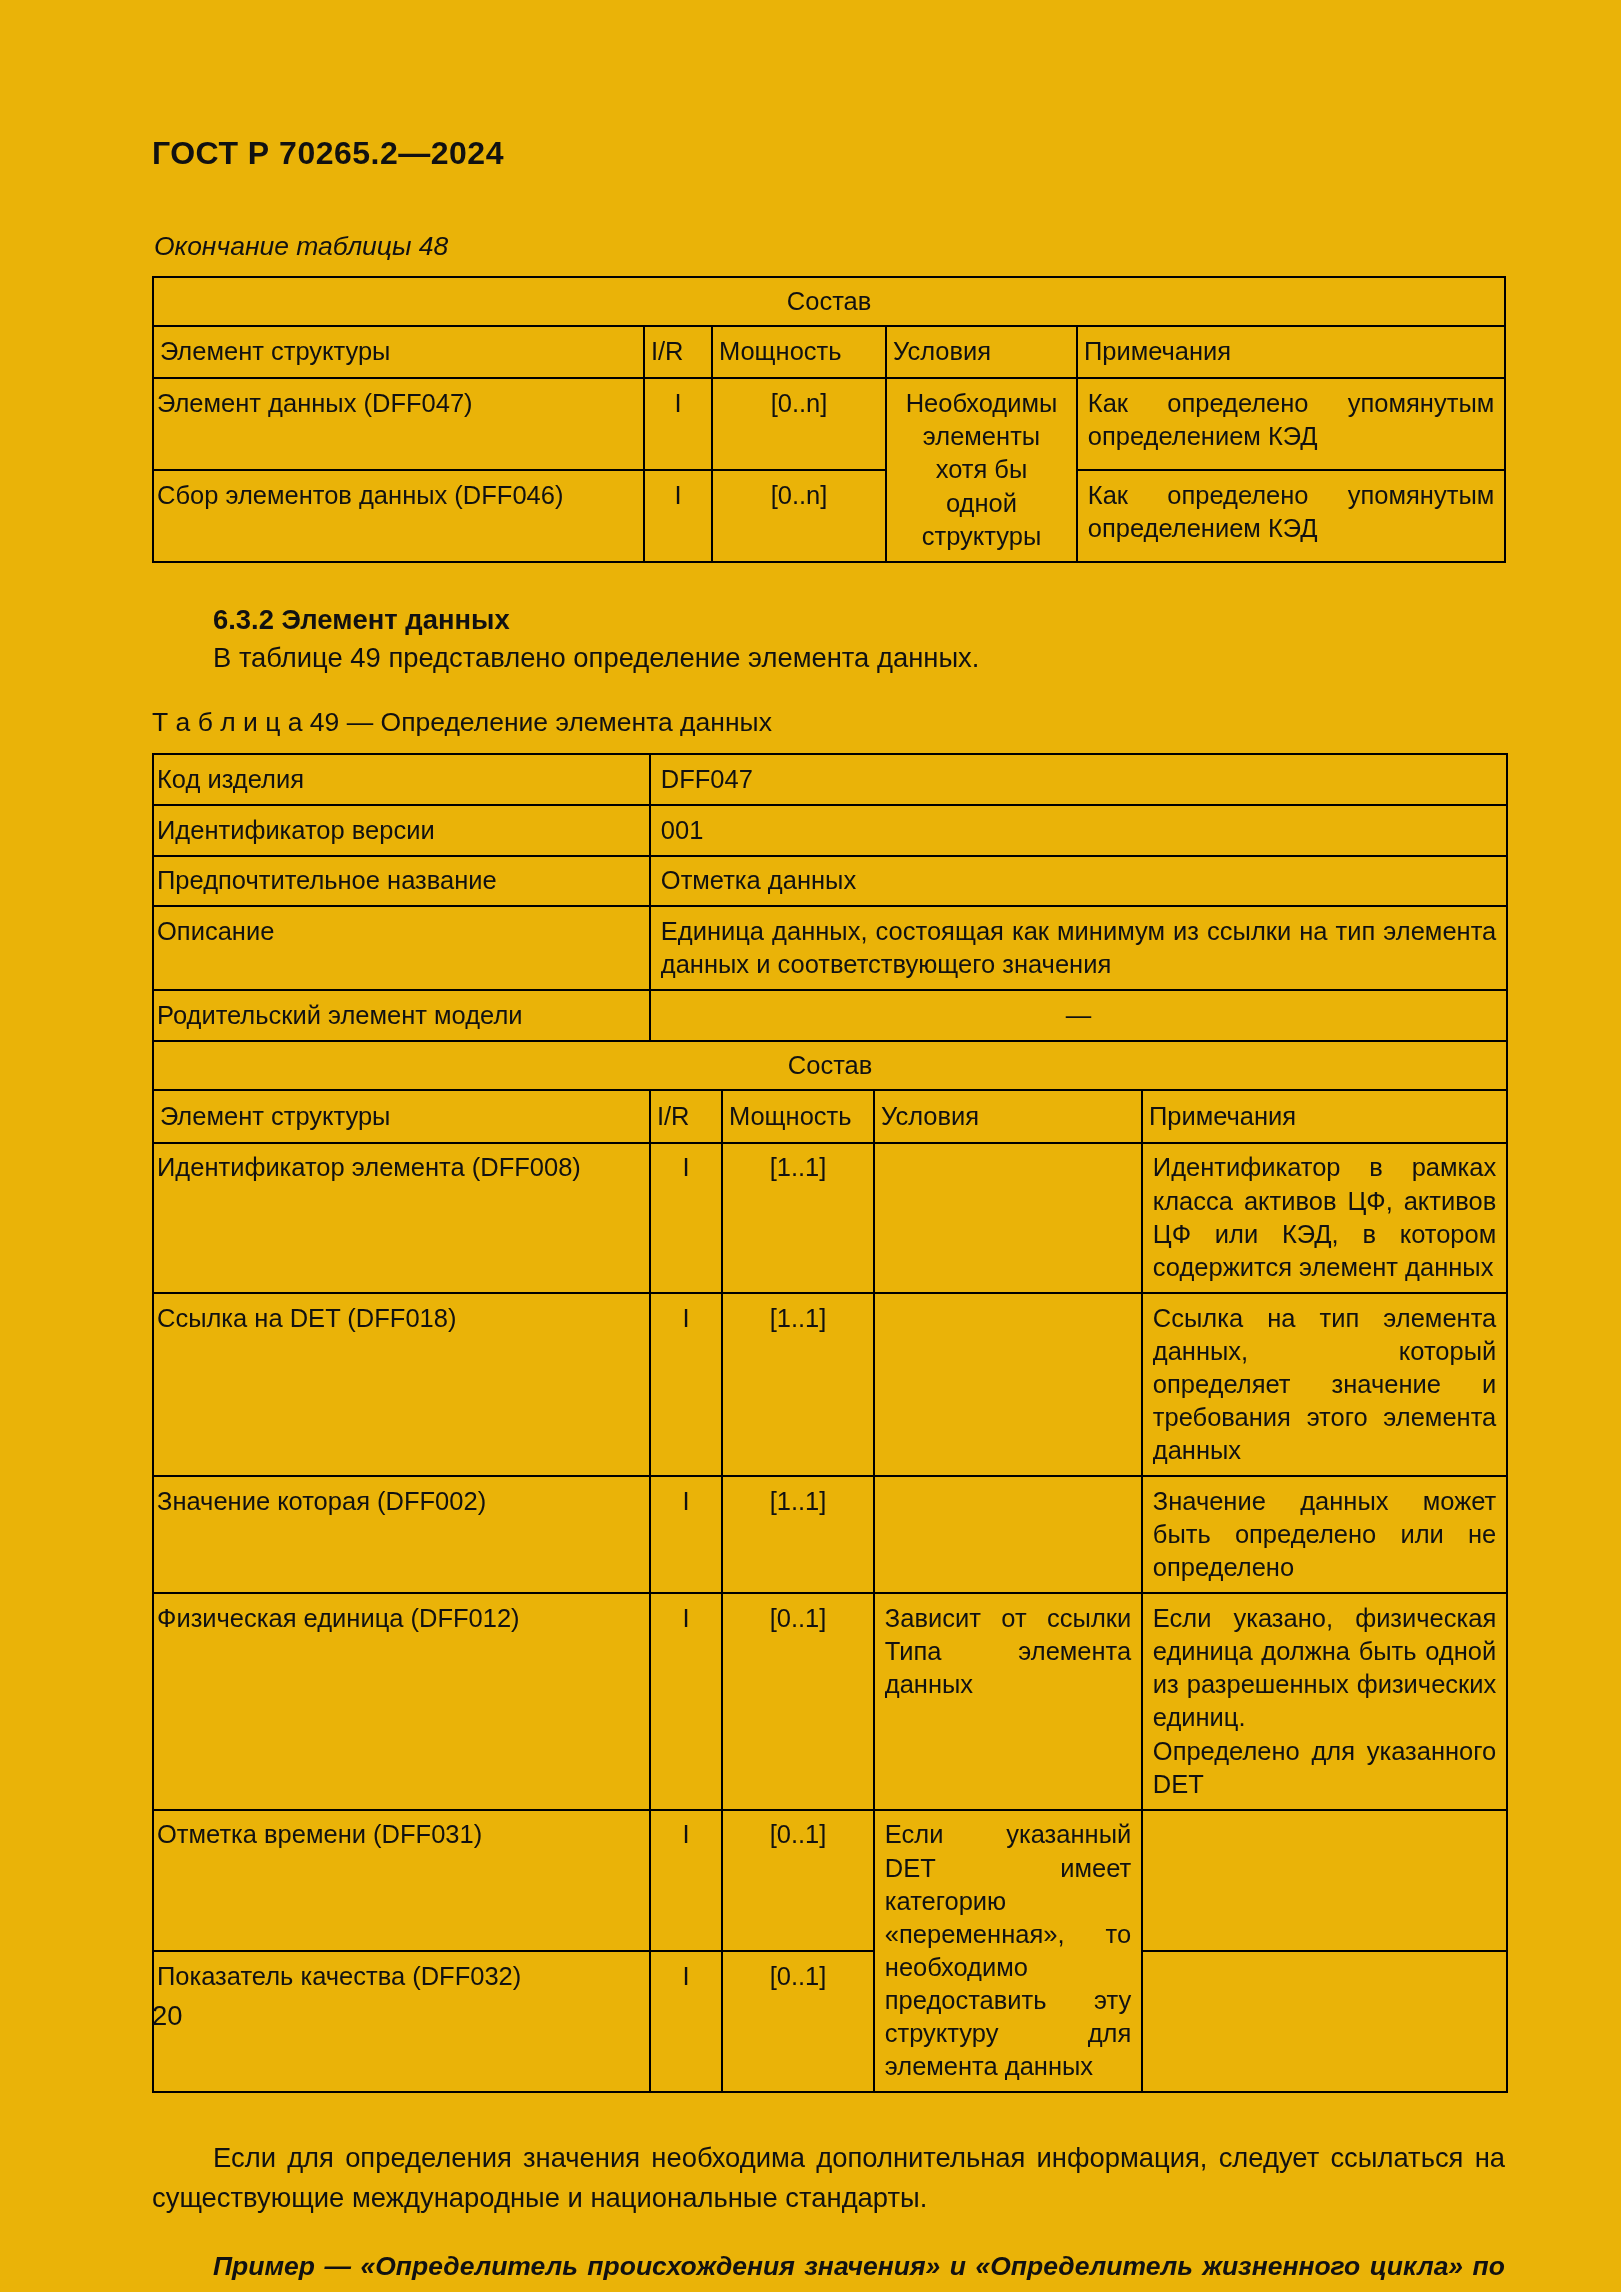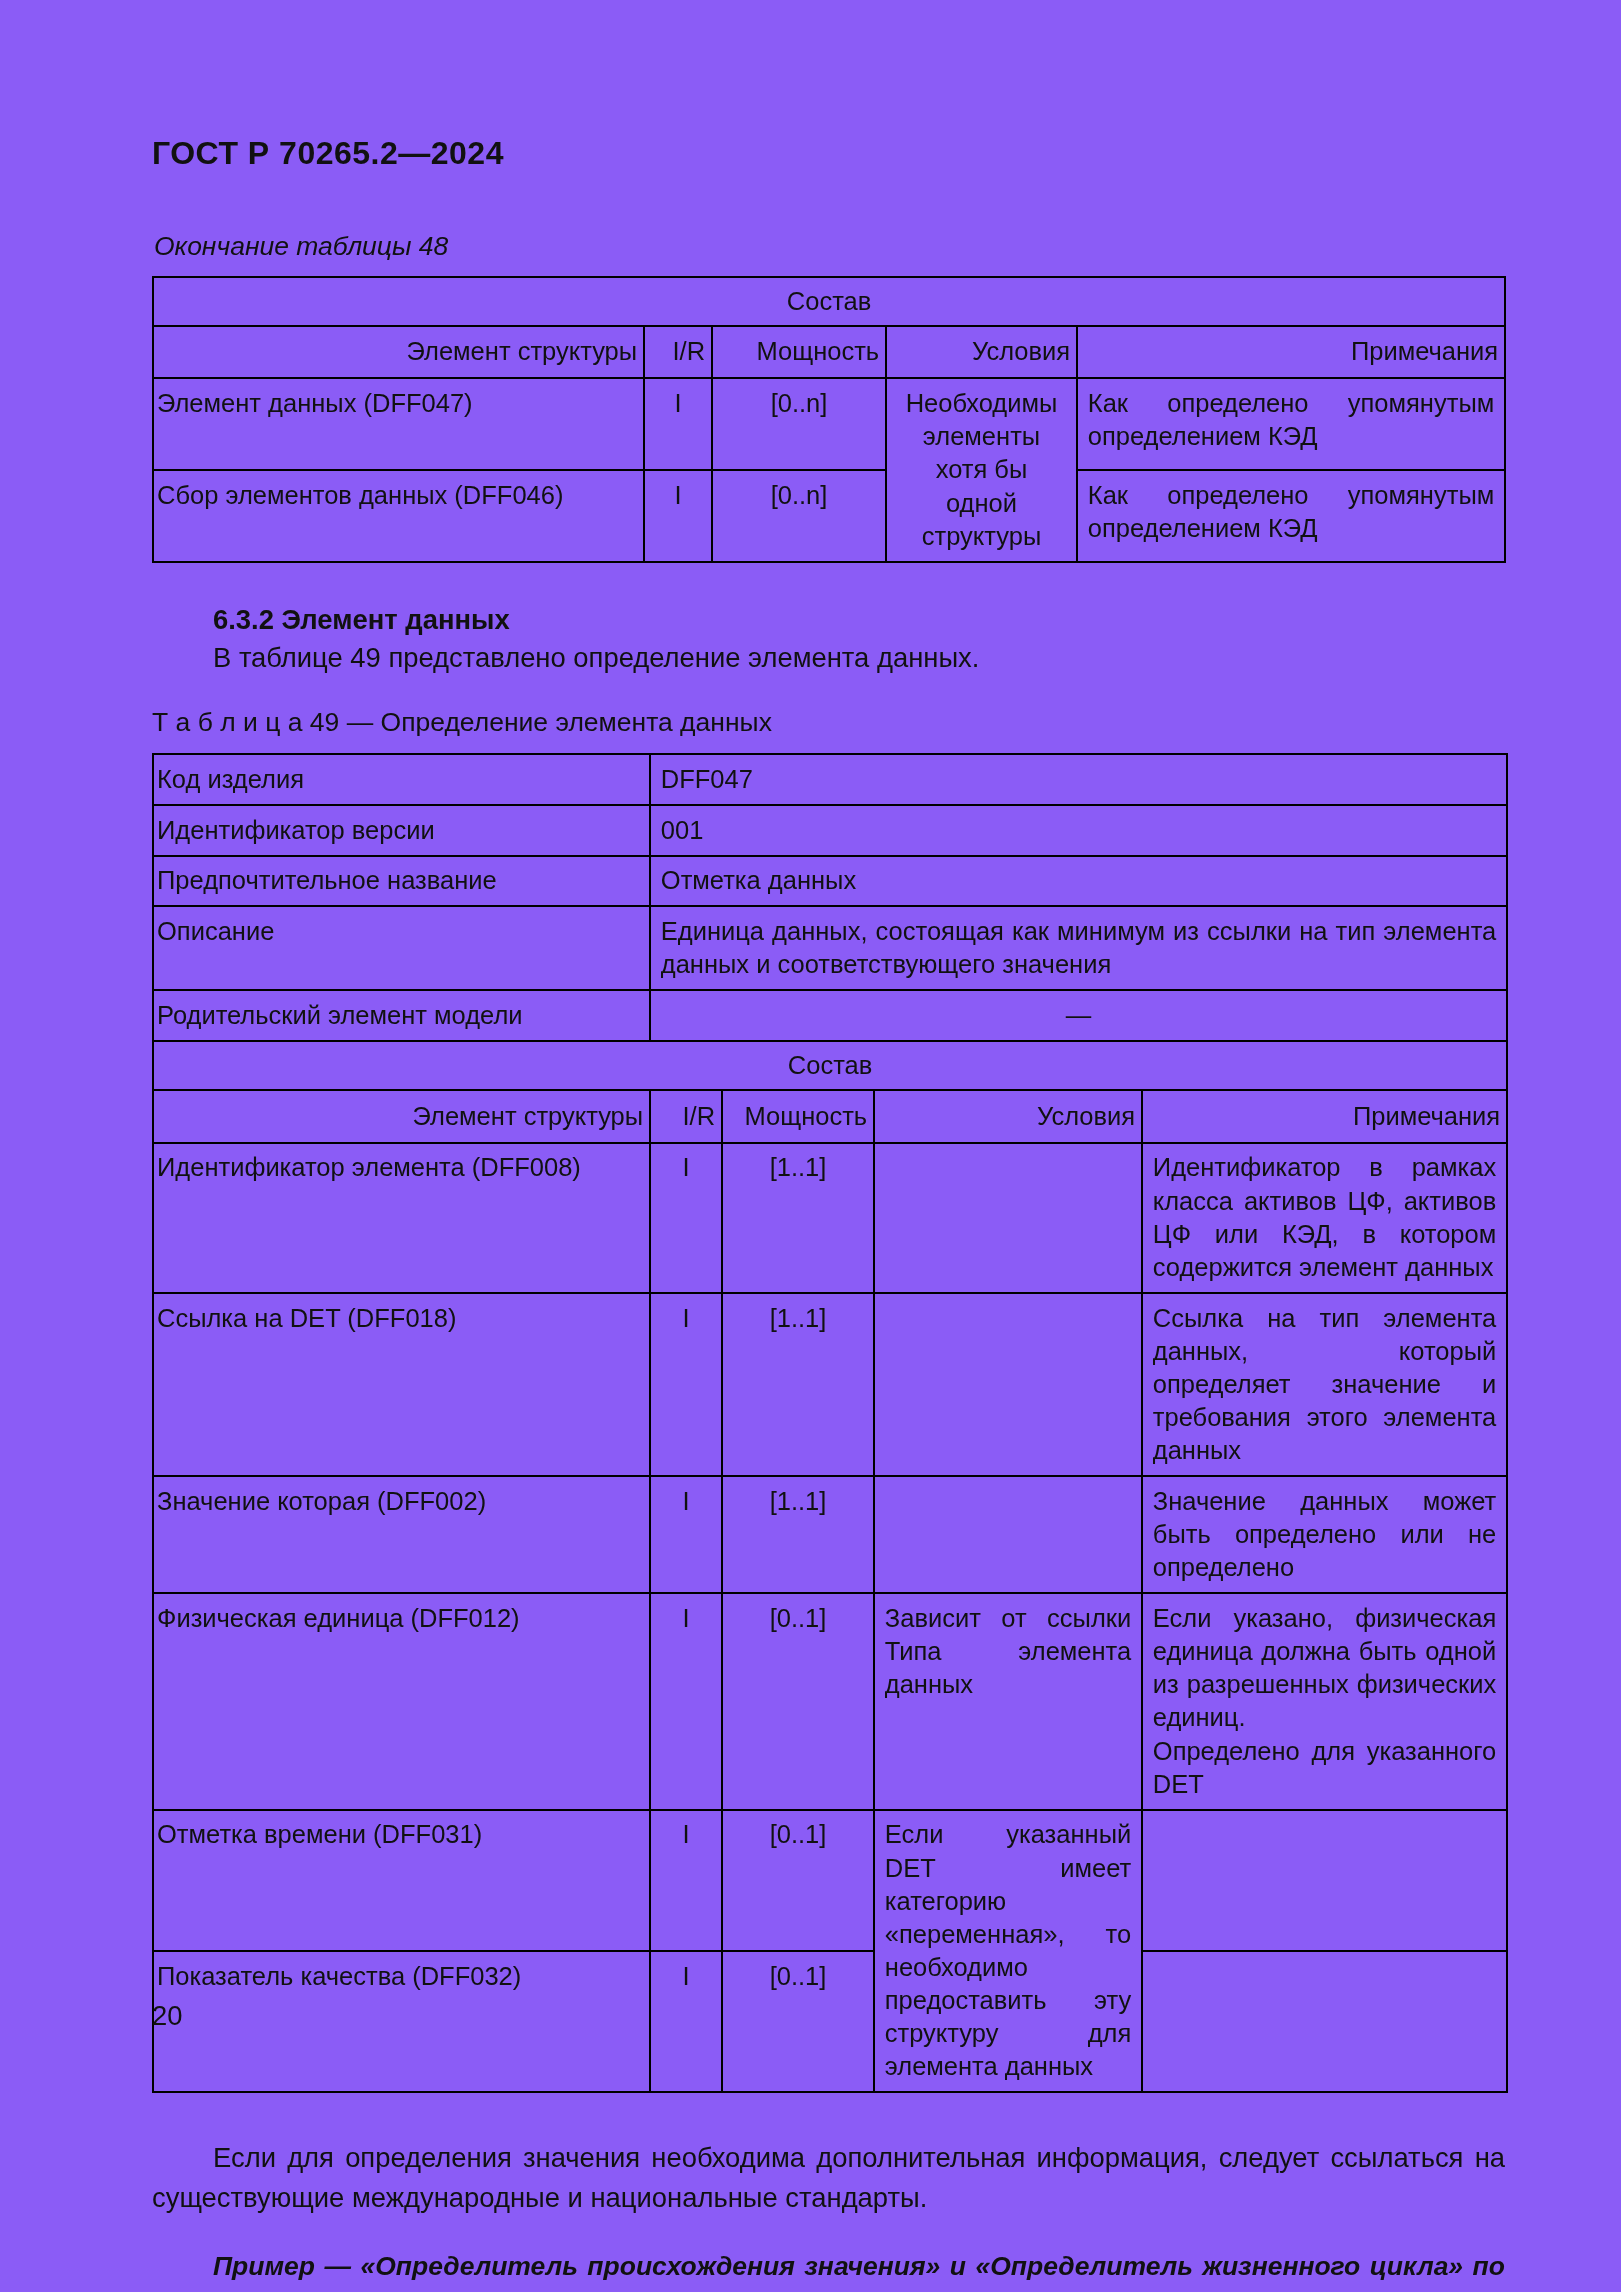--- a/index.html
+++ b/index.html
@@ -1,37 +1,37 @@
 <!DOCTYPE html>
 <html lang="ru"><head>
 <meta charset="utf-8">
 <style>
   html,body{margin:0;padding:0;background:#ffffff;}
   .page{
     position:relative;
     width:1621px;height:2293px;
-    background:#8b5cf6;
+    background:#eab308;
     font-family:"Liberation Sans","DejaVu Sans",sans-serif;
     color:#111;
     overflow:hidden;
   }
   .content{position:absolute;left:152px;top:135px;width:1353px;}
   .doc-code{font-size:32px;font-weight:bold;letter-spacing:0.5px;margin:0 0 59px 0;}
   .cont-caption{font-size:26.5px;font-style:italic;margin:0 0 13.7px 2px;}
   table{border-collapse:collapse;width:100%;table-layout:fixed;border:2.9px solid #000;}
   th,td{
     border-left:2px solid #000;border-right:2px solid #000;
     border-top:2.9px solid #000;border-bottom:2.9px solid #000;
     vertical-align:top;
     font-size:25.5px;line-height:1.3;font-weight:normal;
     padding:7.8px 9.8px;
     word-wrap:break-word;
   }
   .group-head td{text-align:center;padding:6.9px 9.8px;border-radius:12px;}
-  .col-head th{text-align:right;padding:8.8px 5.9px;}
+  .col-head th{text-align:left;padding:8.8px 5.9px;}
   .c-left{text-align:left;padding-left:3px;}
   .c-center{text-align:center;}
   .c-just{text-align:justify;}
   .preline{white-space:pre-line;}
   .section-head{font-size:27.4px;font-weight:bold;margin:41px 0 5.9px 61px;}
   .intro{font-size:27.4px;margin:0 0 33px 0;text-indent:61px;}
   .tab-caption{font-size:26.5px;margin:0 0 15.7px 0;}
   .closing{font-size:27.4px;line-height:1.45;text-align:justify;text-indent:61px;margin:45px 0 0 0;}
   .example{font-size:26.5px;line-height:1.45;font-weight:bold;font-style:italic;text-align:justify;text-indent:61px;margin:29px 0 0 0;}
   .page-num{position:absolute;left:152px;top:2000px;font-size:27.4px;}

